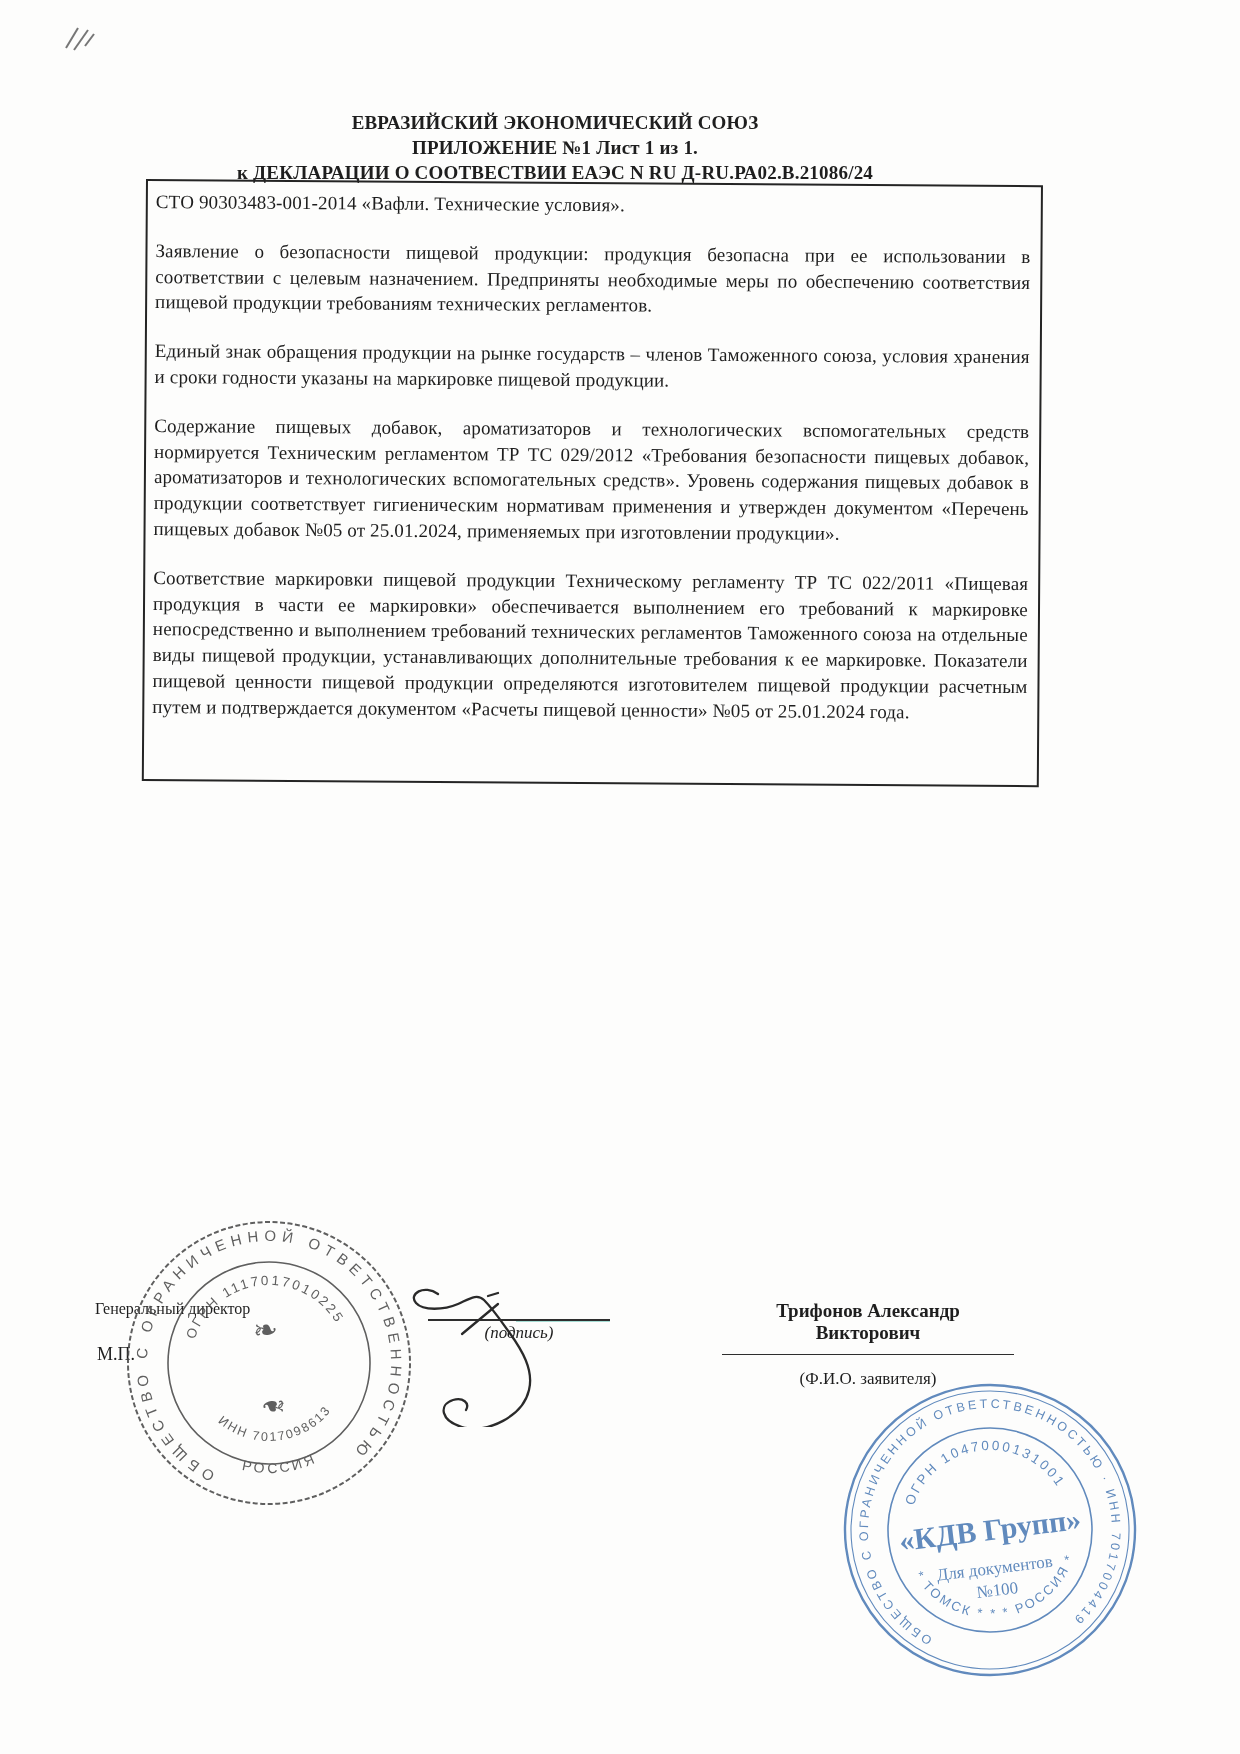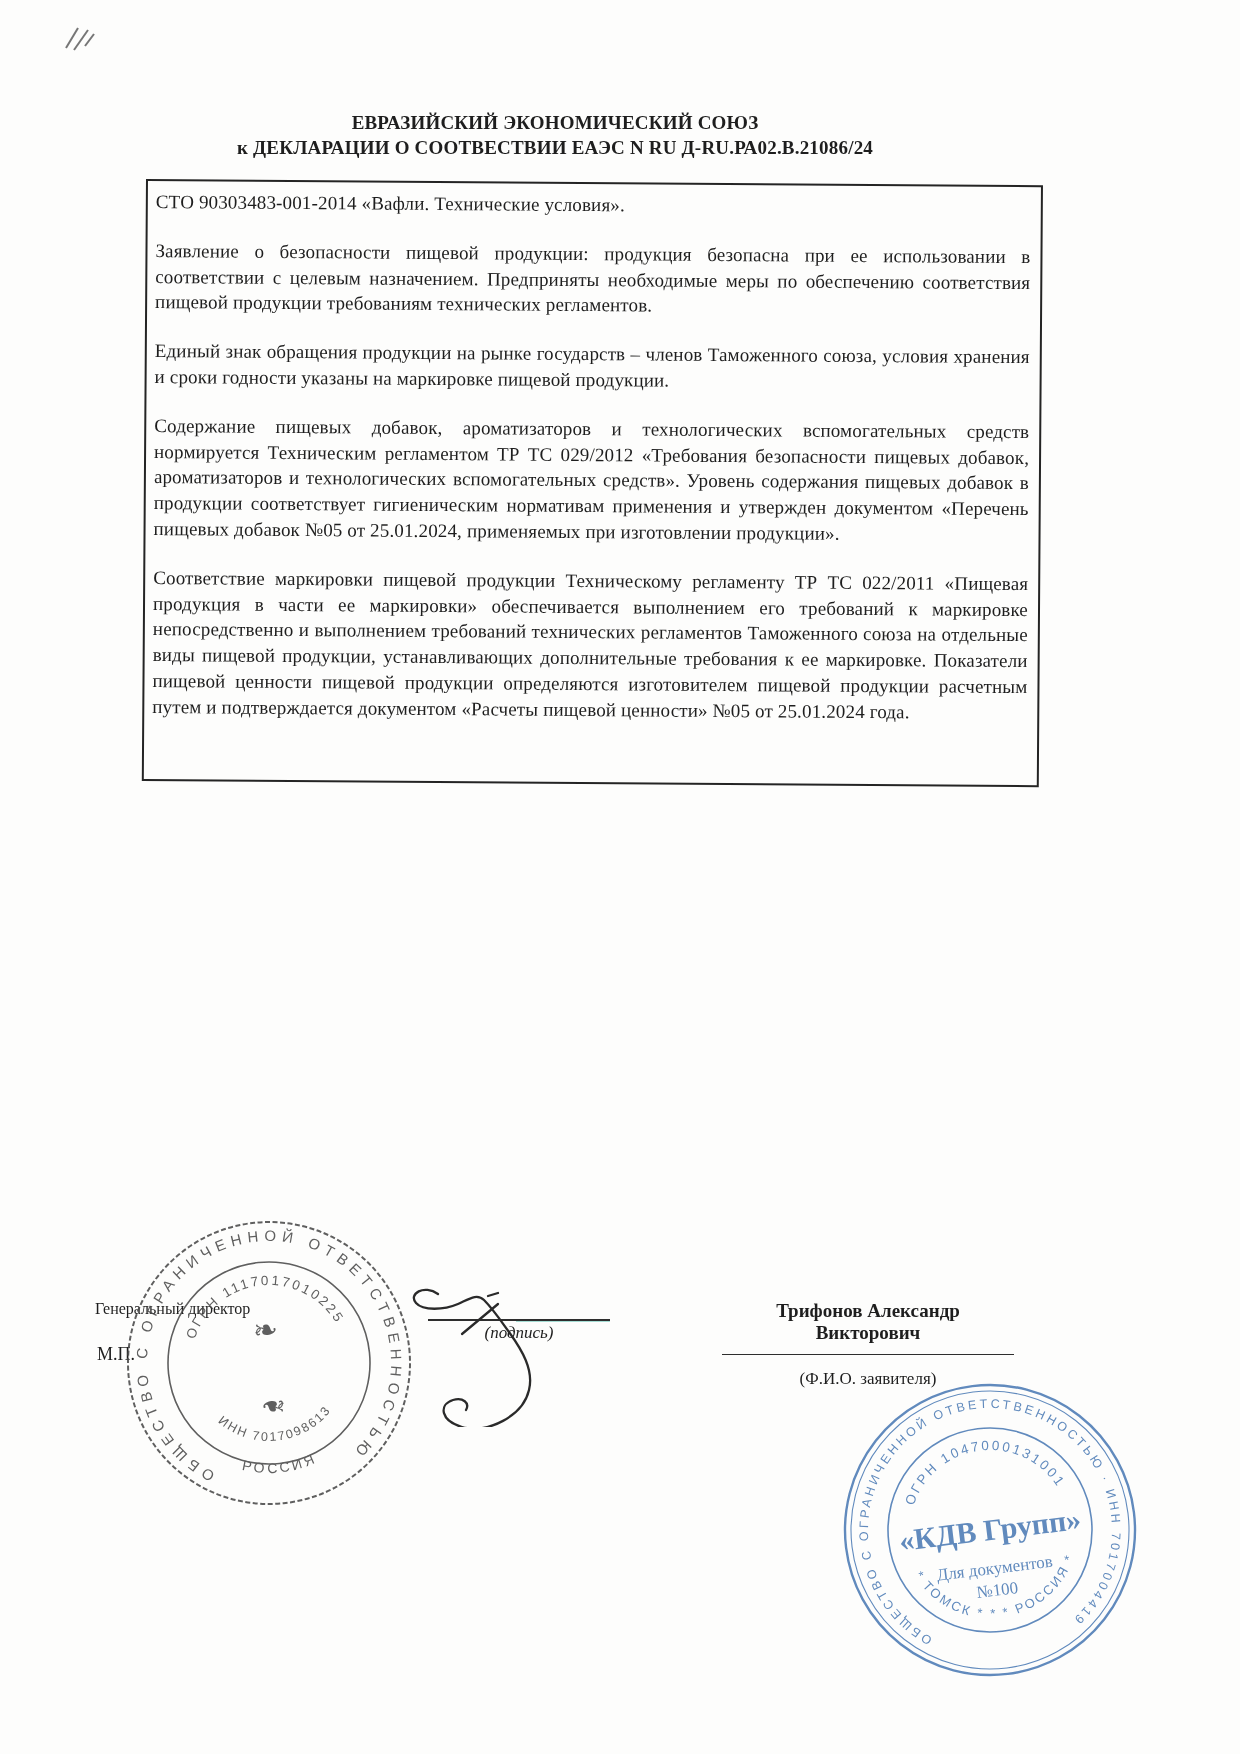--- a/index.html
+++ b/index.html
@@ -51,20 +51,21 @@
   <svg class="scan-mark" viewBox="0 0 46 34">
     <g stroke="#555" stroke-width="2" fill="none" opacity=".8">
       <path d="M8,26 L20,6"></path>
         <path d="M16,28 L30,8"></path>
         <path d="M27,24 L36,12"></path>
     </g>
   </svg>
 
   <div class="doc-header">
     <div>ЕВРАЗИЙСКИЙ ЭКОНОМИЧЕСКИЙ СОЮЗ</div>
+    <div>ПРИЛОЖЕНИЕ №1 Лист 1 из 1.</div>
     <div>к ДЕКЛАРАЦИИ О СООТВЕСТВИИ ЕАЭС N RU Д-RU.РА02.В.21086/24</div>
   </div>
 
   <section class="main-box">
     <p>СТО 90303483-001-2014 «Вафли. Технические условия».</p>
     <p>Заявление о безопасности пищевой продукции: продукция безопасна при ее использовании в соответствии с целевым назначением. Предприняты необходимые меры по обеспечению соответствия пищевой продукции требованиям технических регламентов.</p>
     <p>Единый знак обращения продукции на рынке государств – членов Таможенного союза, условия хранения и сроки годности указаны на маркировке пищевой продукции.</p>
     <p>Содержание пищевых добавок, ароматизаторов и технологических вспомогательных средств нормируется Техническим регламентом ТР ТС 029/2012 «Требования безопасности пищевых добавок, ароматизаторов и технологических вспомогательных средств». Уровень содержания пищевых добавок в продукции соответствует гигиеническим нормативам применения и утвержден документом «Перечень пищевых добавок №05 от 25.01.2024, применяемых при изготовлении продукции».</p>
     <p>Соответствие маркировки пищевой продукции Техническому регламенту ТР ТС 022/2011 «Пищевая продукция в части ее маркировки» обеспечивается выполнением его требований к маркировке непосредственно и выполнением требований технических регламентов Таможенного союза на отдельные виды пищевой продукции, устанавливающих дополнительные требования к ее маркировке. Показатели пищевой ценности пищевой продукции определяются изготовителем пищевой продукции расчетным путем и подтверждается документом «Расчеты пищевой ценности» №05 от 25.01.2024 года.</p>
   </section>

